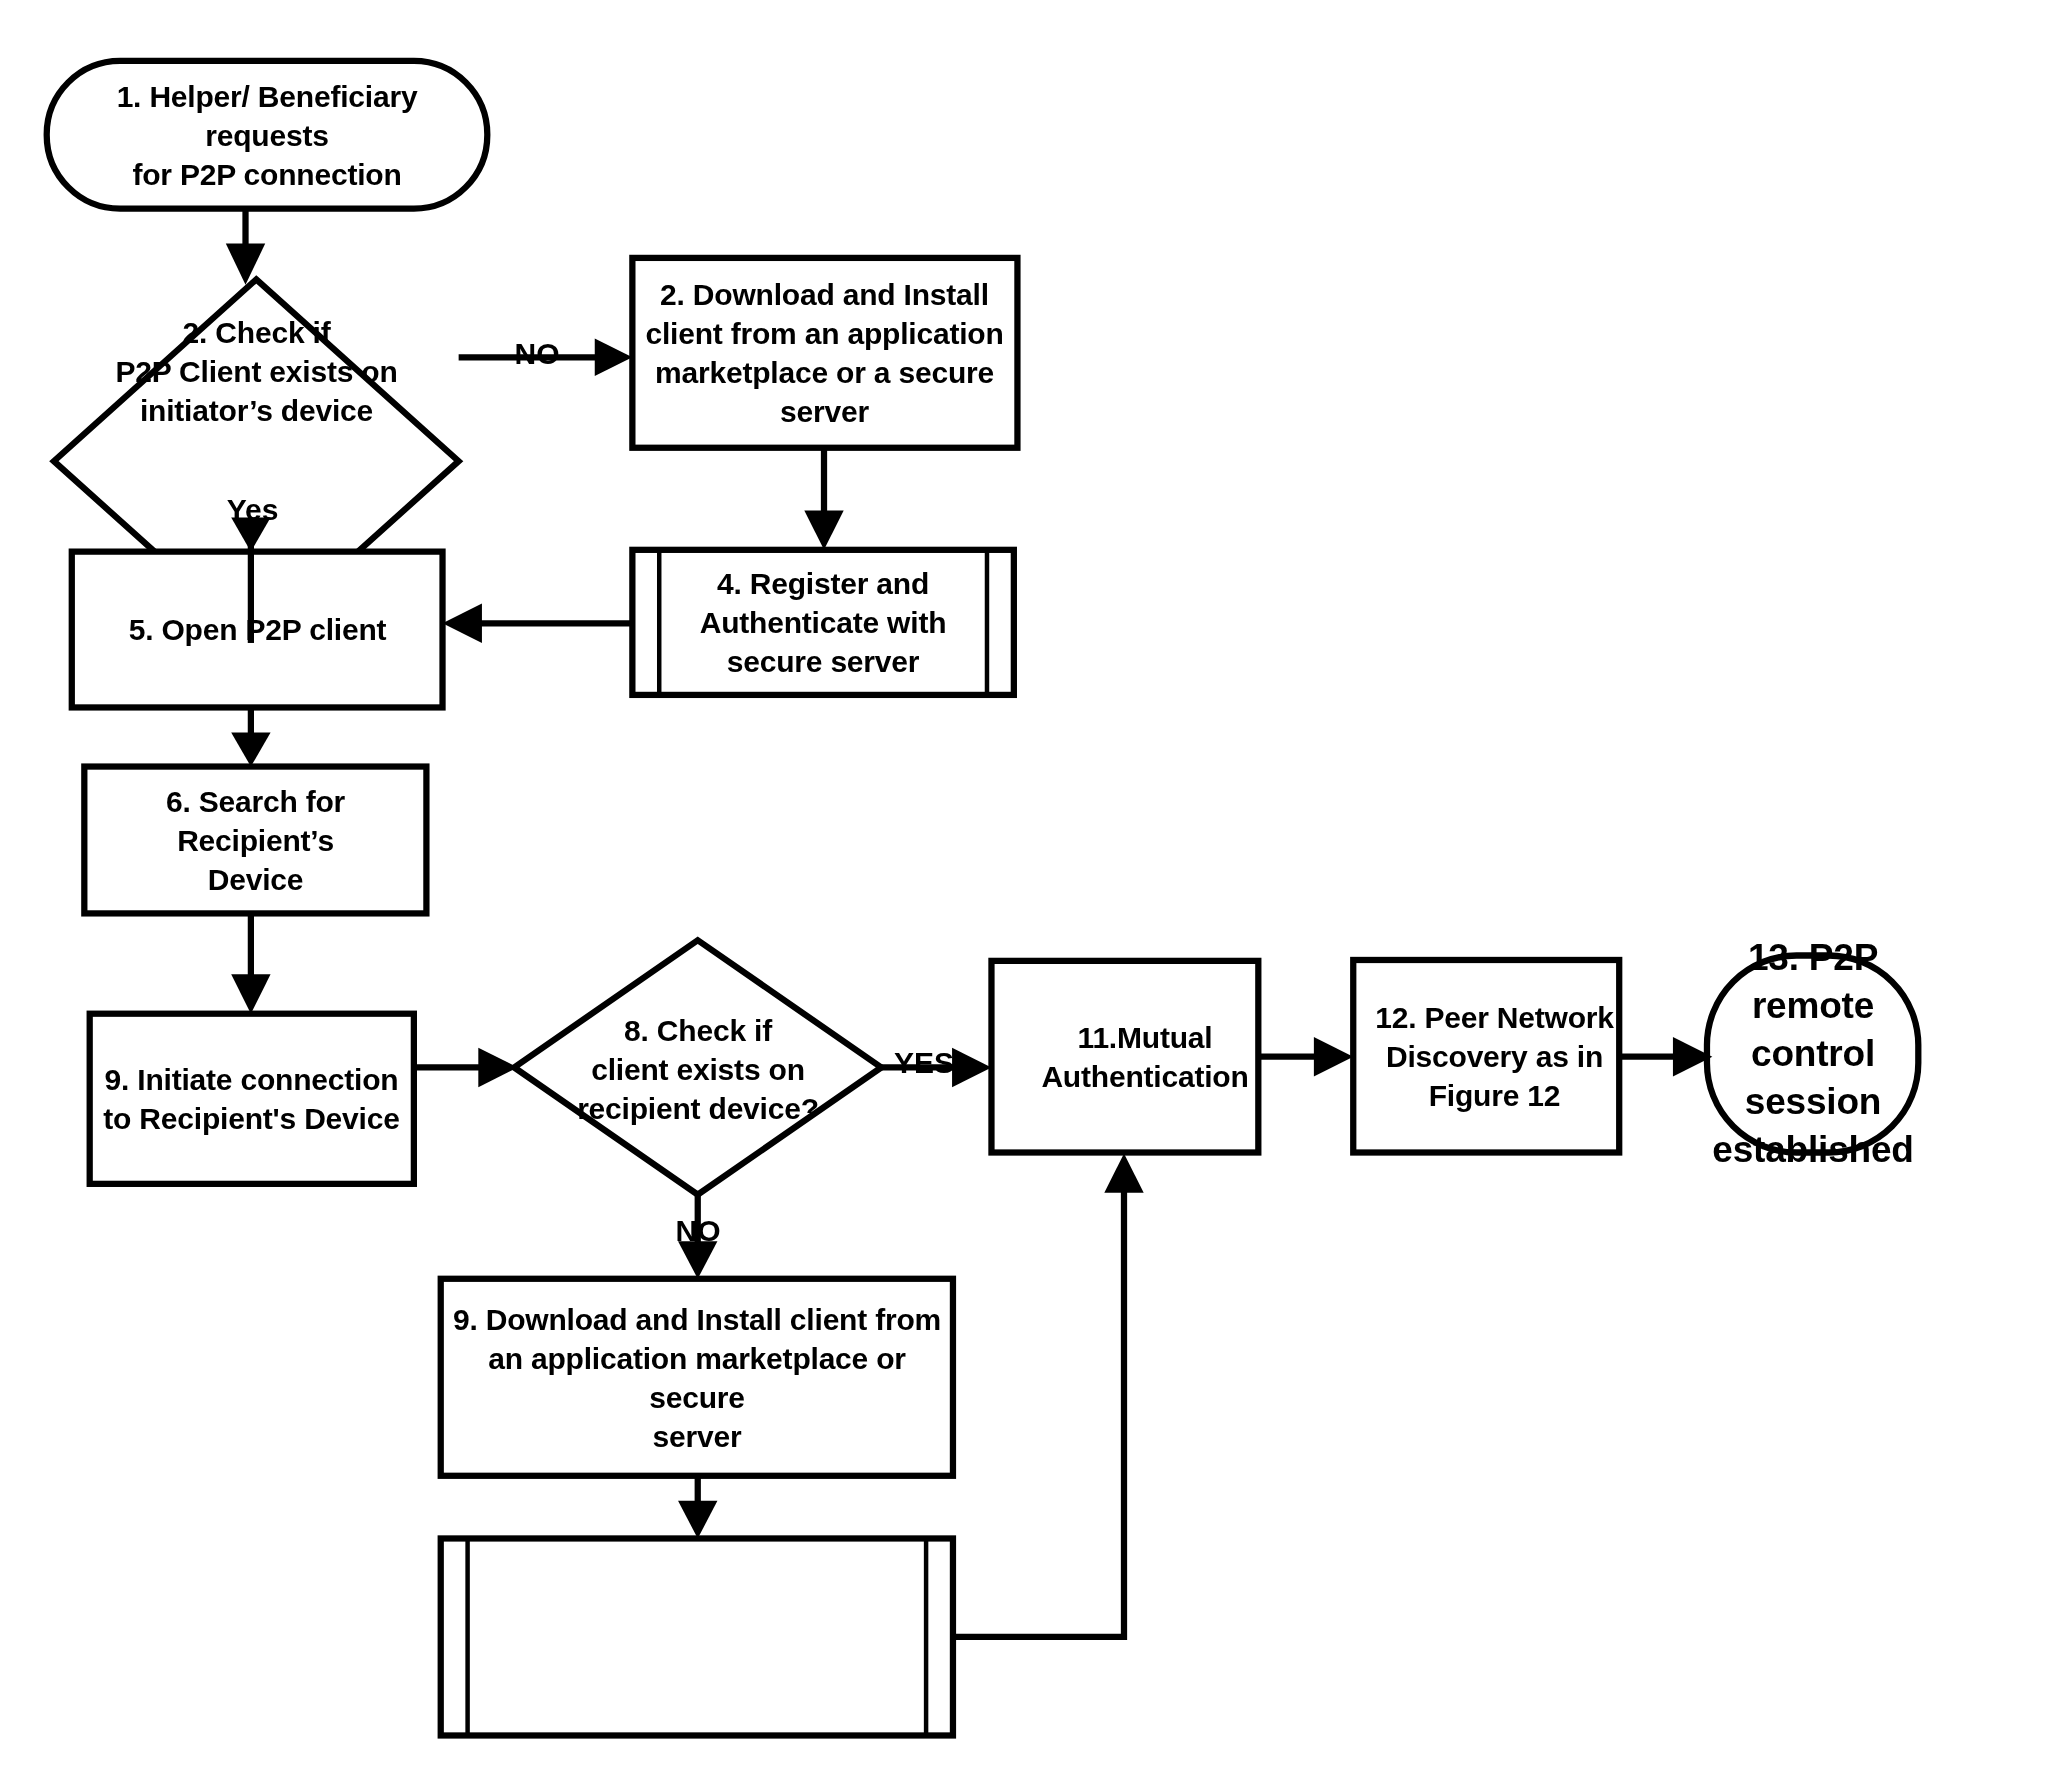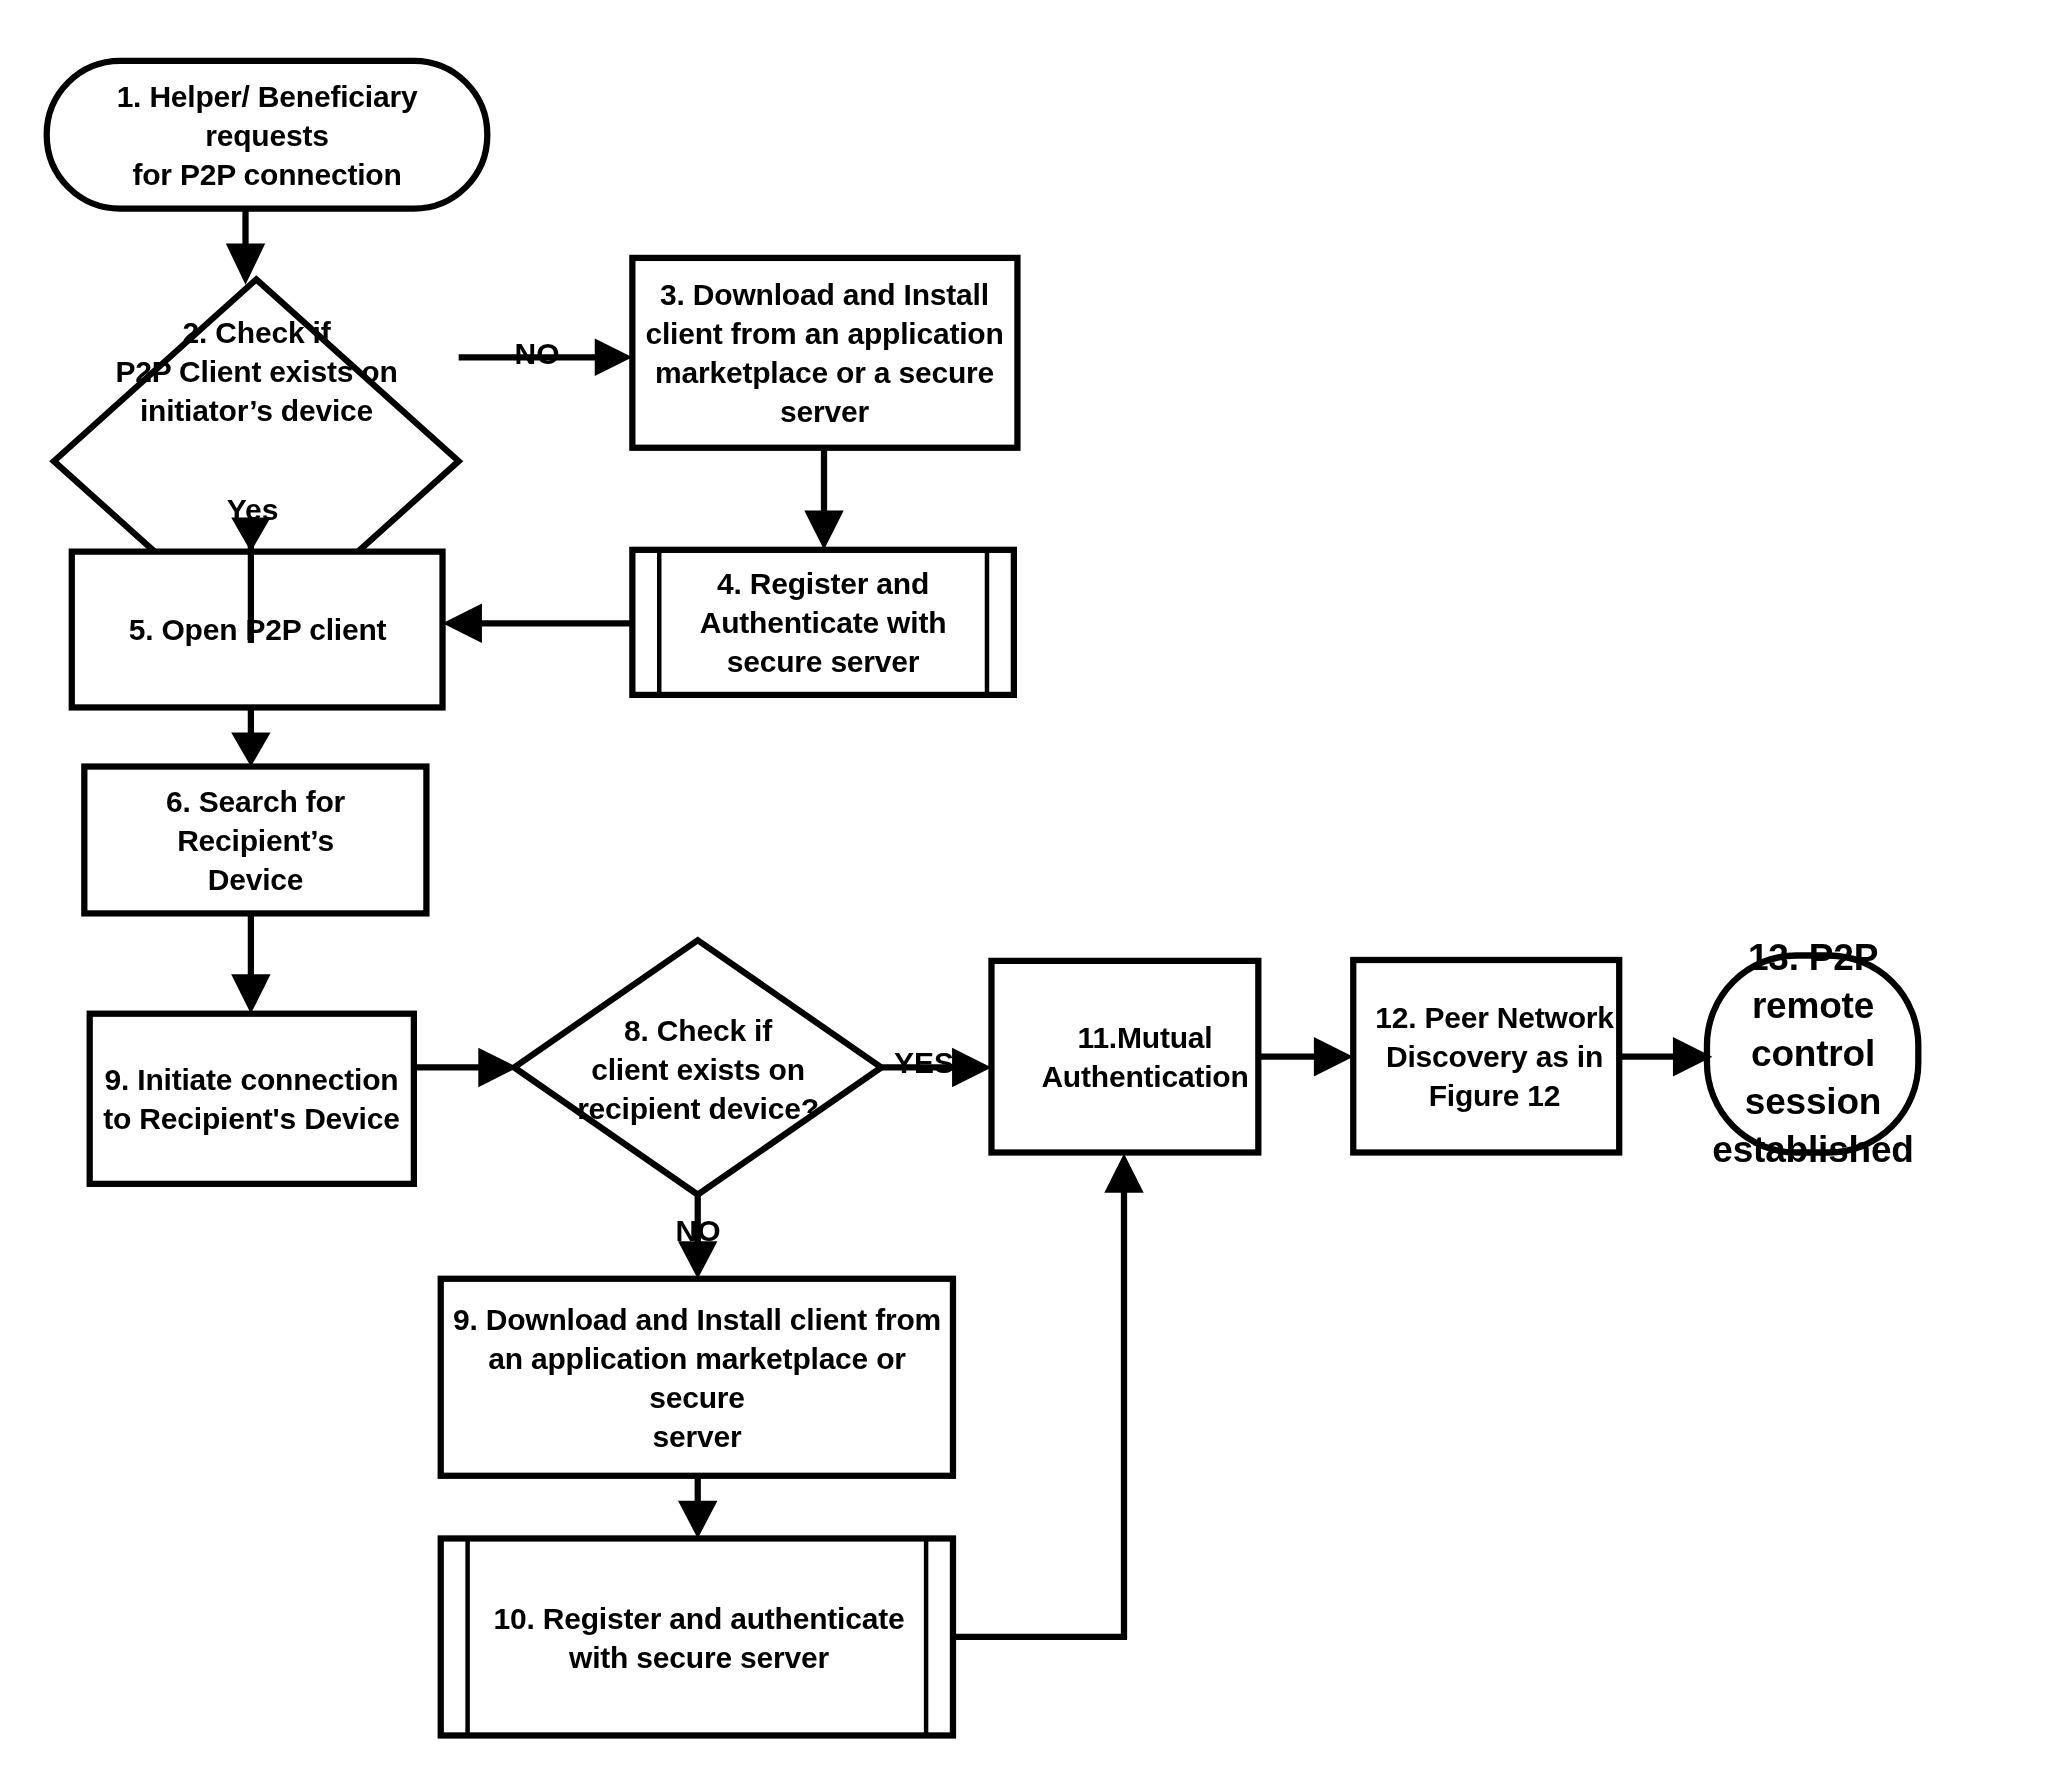--- a/index.html
+++ b/index.html
@@ -153,21 +153,21 @@
 
   </svg>
 
   <div class="node-text t34" style="left:52px; top:70px; width:430px; height:130px;">1. Helper/ Beneficiary requests
 for P2P connection</div>
 
   <div class="node-text t34" style="left:70px; top:304px; width:373px; height:134px;">2. Check if
 P2P  Client exists on
 initiator’s device</div>
 
-  <div class="node-text t34" style="left:641px; top:265px; width:367px; height:176px;">3. Download and Install
+  <div class="node-text t34" style="left:641px; top:265px; width:367px; height:176px;">2. Download and Install
 client from an application
 marketplace or a secure
 server</div>
 
   <div class="node-text t34" style="left:668px; top:555px; width:310px; height:134px;">4. Register and
 Authenticate with
 secure server</div>
 
   <div class="node-text t34" style="left:81px; top:557px; width:353px; height:145px;">5. Open P2P client</div>
 
@@ -178,22 +178,20 @@
 to Recipient's Device</div>
 
   <div class="node-text t34" style="left:536px; top:999px; width:324px; height:140px;">8. Check if
 client exists on
 recipient device?</div>
 
   <div class="node-text t34" style="left:446px; top:1286px; width:502px; height:183px;">9. Download and Install client from
 an application marketplace or secure
 server</div>
 
-  <div class="node-text t34" style="left:475px; top:1546px; width:448px; height:183px;">10. Register and authenticate
-with secure server</div>
 
   <div class="node-text t34" style="left:995px; top:966px; width:300px; height:181px;">11.Mutual
 Authentication</div>
 
   <div class="node-text t34" style="left:1357px; top:965px; width:259px; height:182px;margin-left:8px;">12. Peer Network
 Discovery as in
 Figure 12</div>
 
   <div class="node-text t33" style="left:1702px; top:961px; width:222px; height:186px;">13. P2P
 remote control

